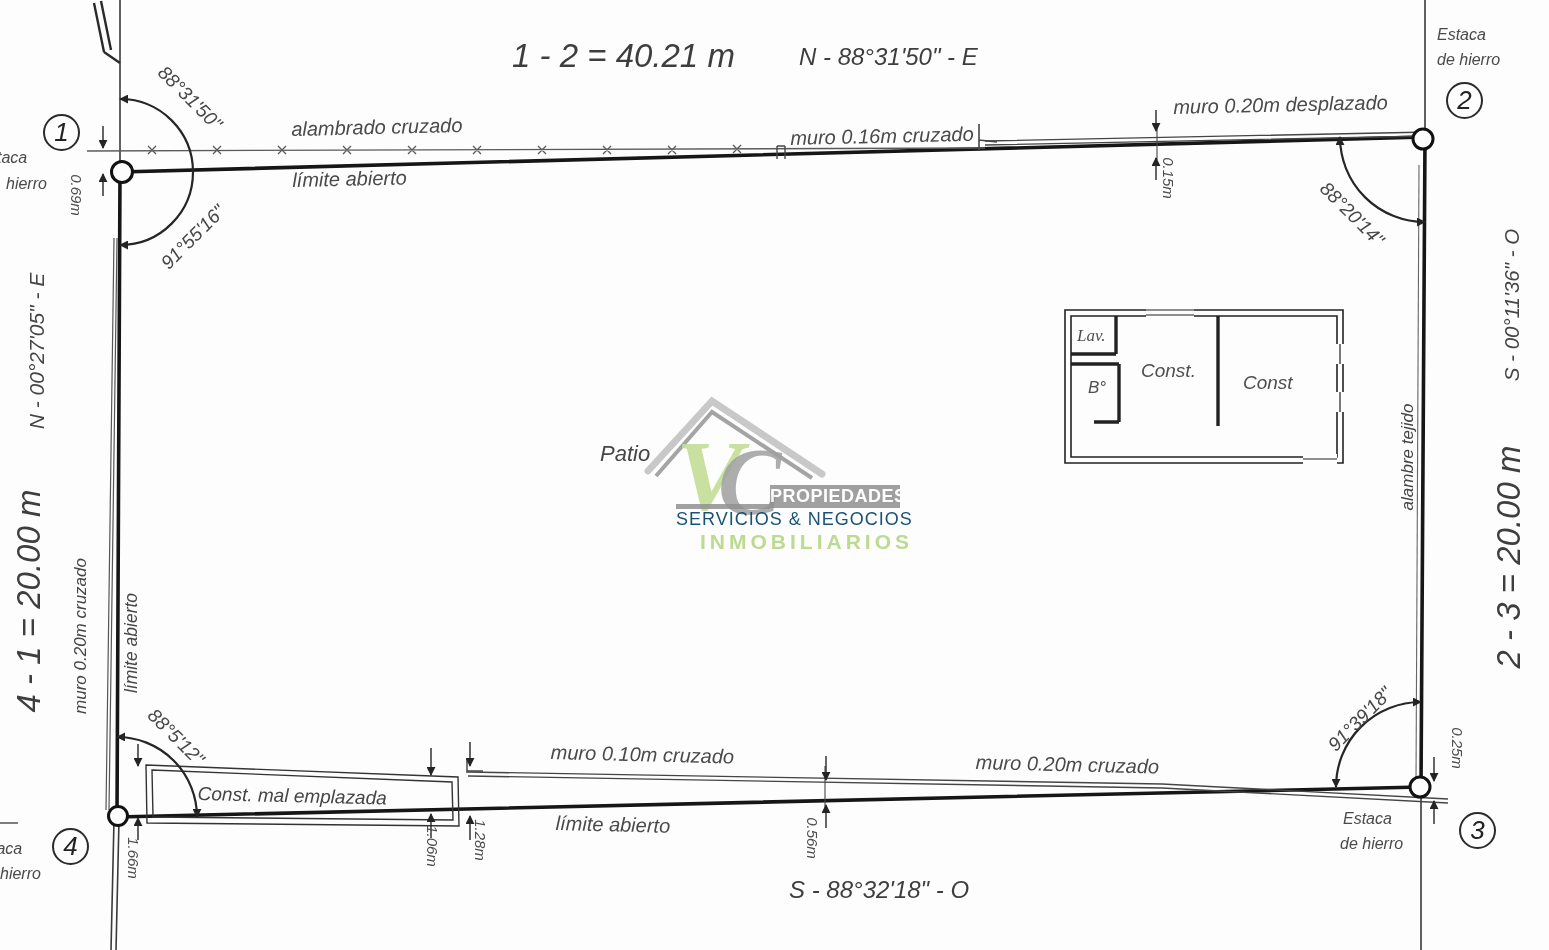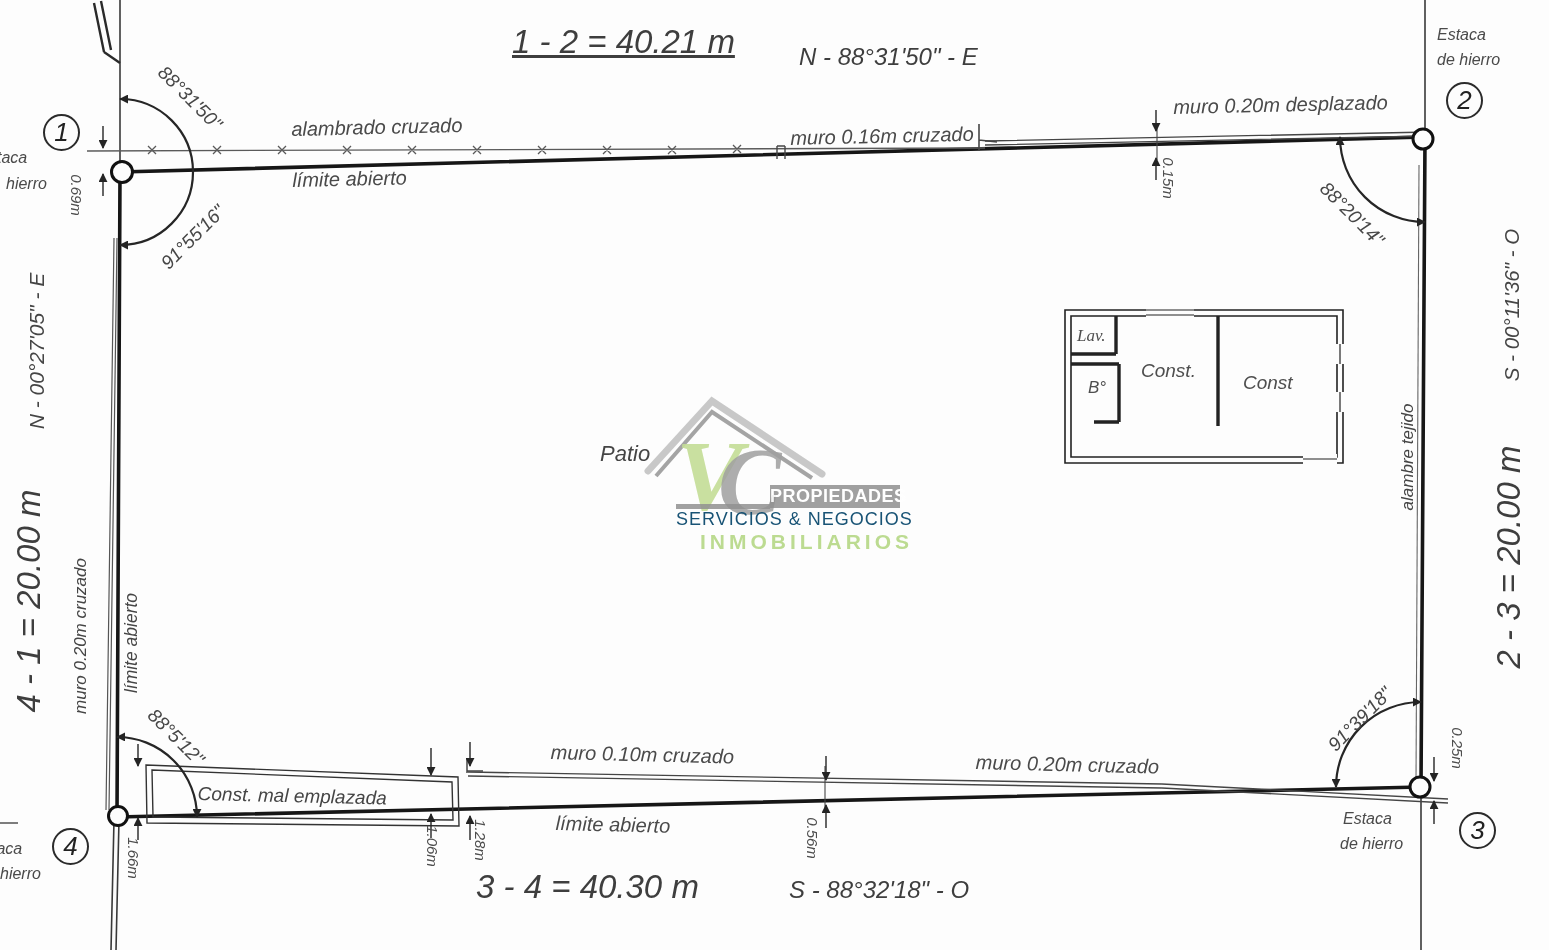--- a/index.html
+++ b/index.html
@@ -145,24 +145,23 @@
 
   <div id="wm">
     <div class="wm-v">V</div>
     <div class="wm-c">C</div>
     <div class="wm-band">PROPIEDADES</div>
     <div class="wm-bar"></div>
     <div class="wm-l2">SERVICIOS &amp; NEGOCIOS</div>
     <div class="wm-l3">INMOBILIARIOS</div>
   </div>
 
-  <div class="lbl dim-big" style="left:512px;top:24px;text-decoration:underline;">1 - 2 = 40.21 m</div>
+  <div class="lbl dim-big" style="left:512px;top:38px;">1 - 2 = 40.21 m</div>
   <div class="lbl bearing" style="left:799px;top:44px;">N - 88°31'50" - E</div>
 
-  <div class="lbl dim-big" style="left:476px;top:869px;">3 - 4 = 40.30 m</div>
   <div class="lbl bearing" style="left:789px;top:877px;">S - 88°32'18" - O</div>
 
   <div class="lbl dim-big rm90" style="left:29px;top:601px;">4 - 1 = 20.00 m</div>
   <div class="lbl rm90" style="left:37px;top:351px;font-size:21px;">N - 00°27'05" - E</div>
 
   <div class="lbl dim-big rm90" style="left:1509px;top:557px;">2 - 3 = 20.00 m</div>
   <div class="lbl rm90" style="left:1512px;top:305px;font-size:20.5px;">S - 00°11'36" - O</div>
 
   <div class="lbl ann tilt-up" style="left:291px;top:118px;">alambrado cruzado</div>
   <div class="lbl ann tilt-up" style="left:292px;top:169px;">límite abierto</div>

